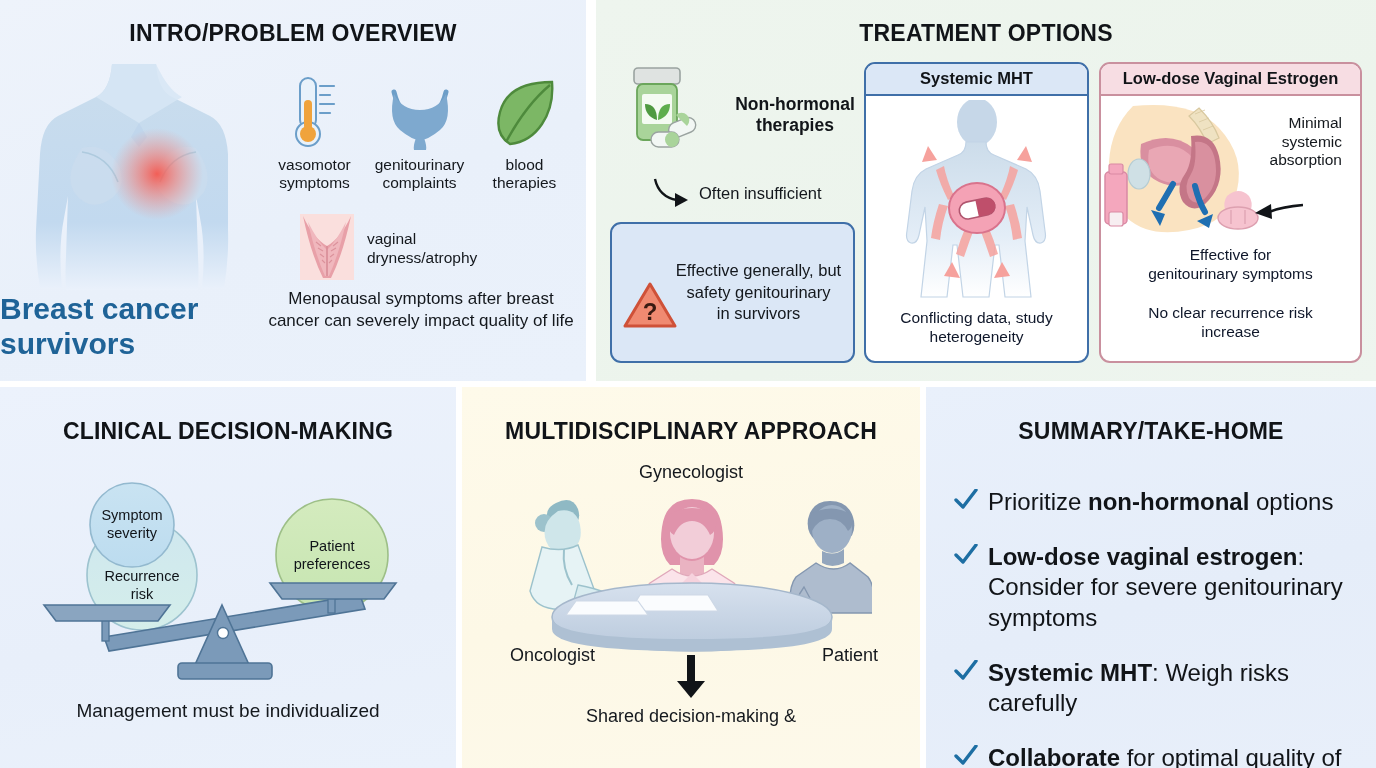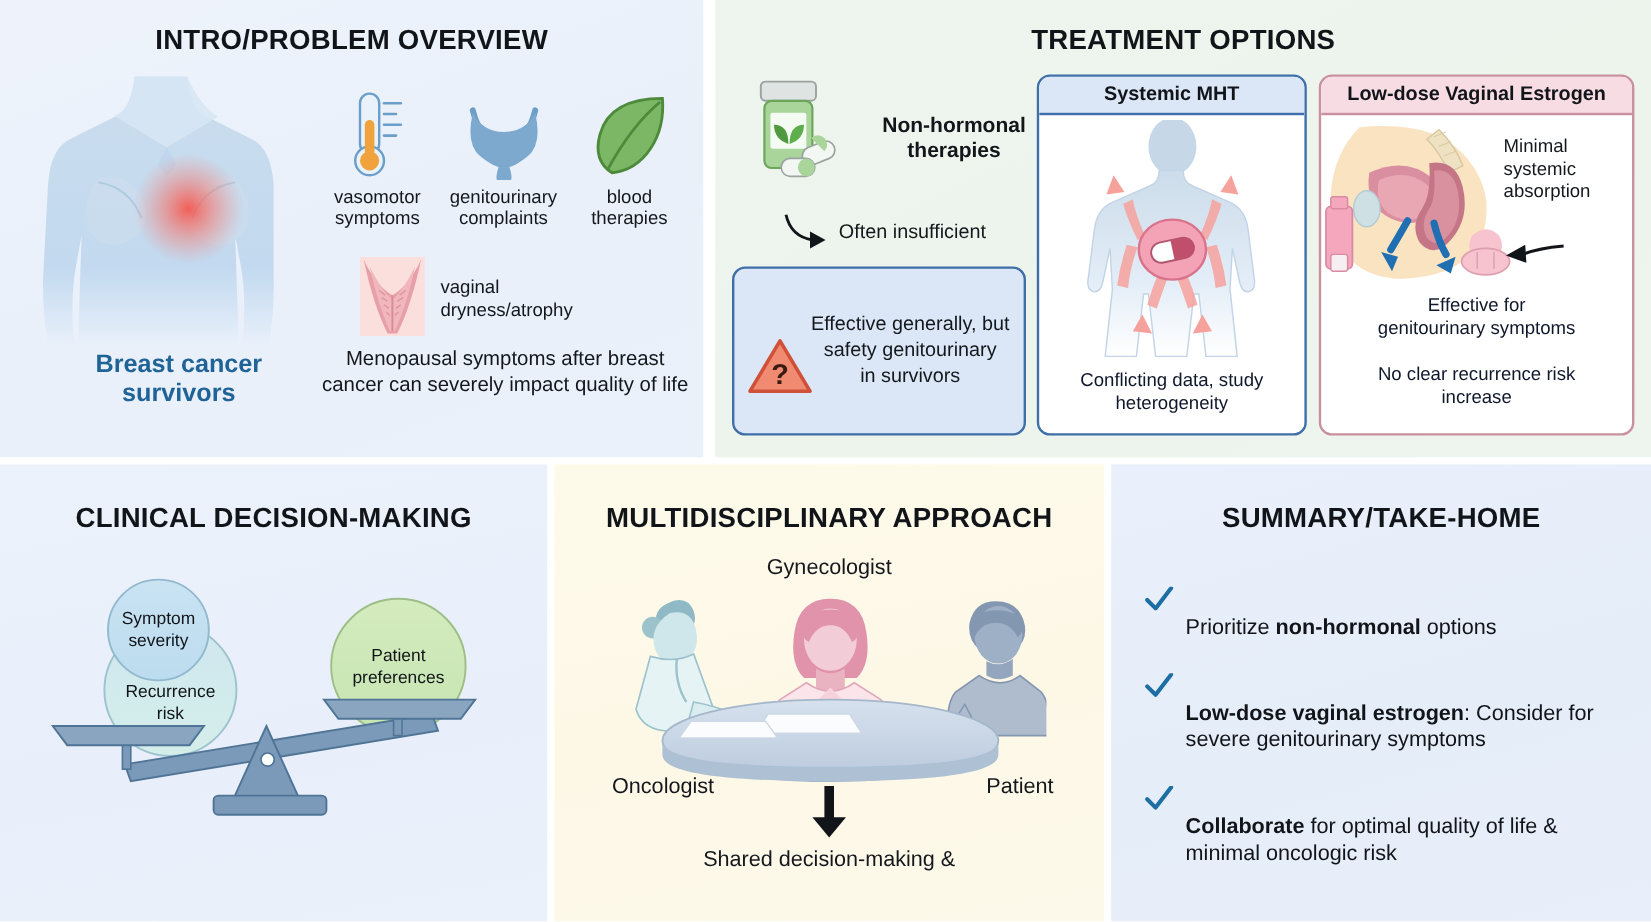--- a/index.html
+++ b/index.html
@@ -25,22 +25,22 @@
 
   
   #panel-intro {
     left: 0; top: 0; width: 586px; height: 381px;
     background: linear-gradient(160deg,#eef3fb 0%,#e9f0fa 55%,#eaf1fb 100%);
   }
   #panel-intro .panel-title { font-size: 23px; top: 20px; left: 0; width: 586px; position: absolute; }
 
   .torso-wrap { position: absolute; left: 34px; top: 62px; width: 210px; height: 230px; }
   .bc-label {
-    position: absolute; left: 24px; top: 292px; width: 250px;
-    text-align: center; font-size: 21px; font-weight: bold;
+    position: absolute; left: 0; top: 292px; width: 250px;
+    font-size: 30px; font-weight: bold;
     color: #1f6397; line-height: 1.15;
   }
 
   .icon-row { position: absolute; left: 262px; top: 70px; width: 316px; display: flex; gap: 0; }
   .icon-cell { width: 105px; text-align: center; }
   .icon-art { height: 80px; display: flex; align-items: flex-end; justify-content: center; }
   .icon-caption { font-size: 15.5px; color: #14181d; line-height: 1.18; margin-top: 6px; text-align: center; }
 
   .vag-row { position: absolute; left: 300px; top: 214px; display: flex; align-items: center; gap: 13px; }
   .vag-caption { font-size: 15.5px; color: #14181d; line-height: 1.2; }
@@ -88,22 +88,22 @@
     text-align: center; padding: 5px 0 6px;
   }
   .card-body { position: relative; height: calc(100% - 32px); }
   .card-caption { font-size: 15.5px; color: #0f172a; text-align: center; line-height: 1.22; }
 
   .mht-fig { position: absolute; left: 50%; transform: translateX(-50%); top: 4px; }
   .mht-cap { position: absolute; left: 6px; right: 6px; bottom: 14px; }
 
   .vag-fig { position: absolute; left: 2px; top: 4px; }
   .vag-note {
-    position: absolute; left: 152px; top: 18px; width: 108px;
-    text-align: left; font-size: 15.5px; color: #14181d; line-height: 1.2;
+    position: absolute; left: 133px; top: 18px; width: 108px;
+    text-align: right; font-size: 15.5px; color: #14181d; line-height: 1.2;
   }
   .vag-cap1 { position: absolute; left: 4px; right: 4px; top: 150px; }
   .vag-cap2 { position: absolute; left: 4px; right: 4px; top: 208px; }
 
   
   #panel-clin {
     left: 0; top: 387px; width: 456px; height: 381px;
     background: linear-gradient(170deg,#ecf2fc 0%,#e8effa 60%,#eaf1fb 100%);
   }
   #panel-clin .panel-title { font-size: 23px; top: 31px; left: 0; width: 456px; position: absolute; }
@@ -138,21 +138,21 @@
   
   #panel-sum {
     left: 926px; top: 387px; width: 450px; height: 381px;
     background: linear-gradient(165deg,#e9f0fb 0%,#e5edf9 55%,#e8effa 100%);
   }
   #panel-sum .panel-title { font-size: 23px; top: 31px; left: 0; width: 450px; position: absolute; }
 
   .sum-list { position: absolute; left: 28px; top: 100px; width: 410px; }
   .sum-item { display: flex; align-items: flex-start; gap: 10px; margin-bottom: 25px; }
   .check { flex: 0 0 auto; margin-top: 2px; }
-  .sum-text { font-size: 18px; color: #111418; line-height: 1.26; margin-top: 24px; }
+  .sum-text { font-size: 24px; color: #111418; line-height: 1.26; }
   .sum-text b { font-weight: bold; }
 </style>
 </head>
 <body>
 
 <div id="infographic">
 
   <div class="panel" id="panel-intro">
     <div class="panel-title">INTRO/PROBLEM OVERVIEW</div>
 
@@ -443,20 +443,21 @@
         <circle cx="185" cy="168" r="5.5" fill="#ffffff" stroke="#4f7496" stroke-width="1.4"></circle>
 
         <rect x="64" y="150" width="7" height="26" fill="#7b9ab9" stroke="#4f7496" stroke-width="1.3"></rect>
         <path d="M6 140 h126 l-12 16 h-102 z" fill="#8aa5c0" stroke="#4f7496" stroke-width="1.6"></path>
 
         <rect x="290" y="122" width="7" height="26" fill="#7b9ab9" stroke="#4f7496" stroke-width="1.3"></rect>
         <path d="M232 118 h126 l-12 16 h-102 z" fill="#8aa5c0" stroke="#4f7496" stroke-width="1.6"></path>
       </svg>
     </div>
 
+    <div class="clin-foot">Management must be individualized</div>
   </div>
 
   <div class="panel" id="panel-multi">
     <div class="panel-title">MULTIDISCIPLINARY APPROACH</div>
 
     <div class="role-top">Gynecologist</div>
 
     <div class="team-wrap">
       <svg width="360" height="168" viewBox="0 0 360 168">
         <defs>
@@ -531,20 +532,26 @@
         <div class="sum-text"><span>Prioritize </span><b>non-hormonal</b><span> options</span></div>
       </div>
 
       <div class="sum-item">
         <svg class="check" width="24" height="22" viewBox="0 0 24 22">
           <path d="M2 11 L9 18 L22 1" fill="none" stroke="#1d6ea3" stroke-width="3.4" stroke-linecap="round" stroke-linejoin="round"></path>
         </svg>
         <div class="sum-text"><span></span><b>Low-dose vaginal estrogen</b><span>: Consider for severe genitourinary symptoms</span></div>
       </div>
 
+      <div class="sum-item">
+        <svg class="check" width="24" height="22" viewBox="0 0 24 22">
+          <path d="M2 11 L9 18 L22 1" fill="none" stroke="#1d6ea3" stroke-width="3.4" stroke-linecap="round" stroke-linejoin="round"></path>
+        </svg>
+        <div class="sum-text"><span></span><b>Systemic MHT</b><span>: Weigh risks carefully</span></div>
+      </div>
 
       <div class="sum-item">
         <svg class="check" width="24" height="22" viewBox="0 0 24 22">
           <path d="M2 11 L9 18 L22 1" fill="none" stroke="#1d6ea3" stroke-width="3.4" stroke-linecap="round" stroke-linejoin="round"></path>
         </svg>
         <div class="sum-text"><span></span><b>Collaborate</b><span> for optimal quality of life &amp; minimal oncologic risk</span></div>
       </div>
 
     </div>
   </div>

